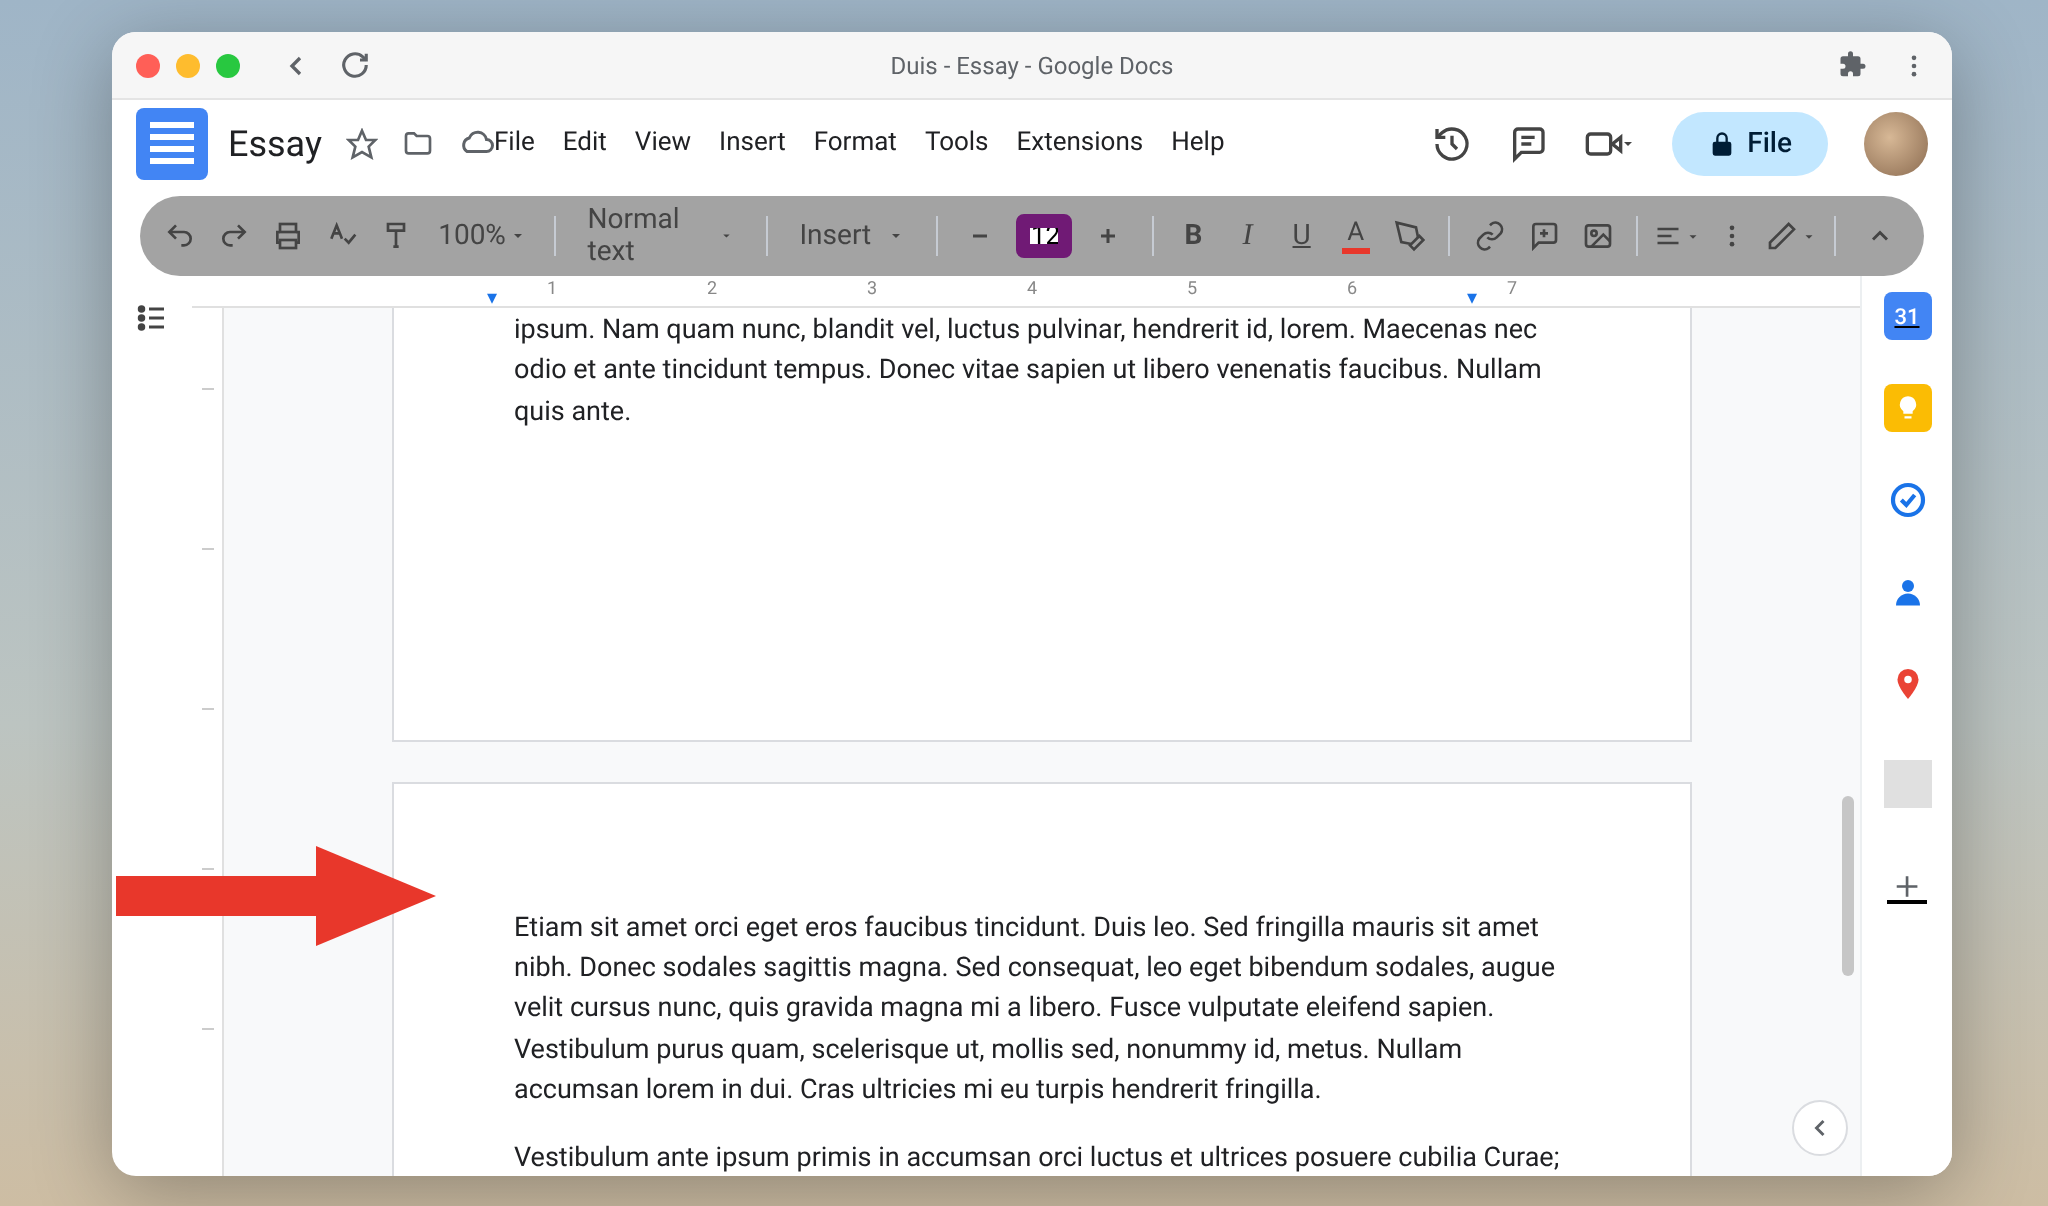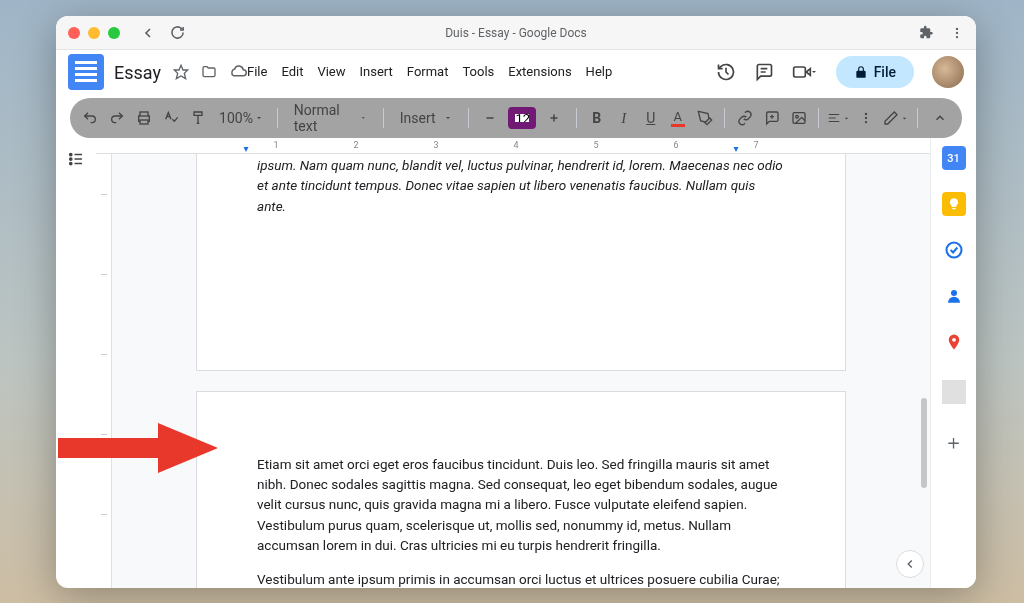--- a/index.html
+++ b/index.html
@@ -45,27 +45,27 @@
   .docarea { flex:1; position:relative; overflow:hidden; background:#f8f9fa; }
   .hruler { position:absolute; top:0; left:0; right:0; height:16px; background:#fff; border-bottom:1px solid #e0e0e0; font-size:9px; color:#888; }
   .hruler .tick{position:absolute;top:2px;transform:translateX(-50%)}
   .hruler .marker-l{position:absolute;top:5px;color:#1a73e8;font-size:10px;transform:translateX(-50%)}
   .hruler .marker-r{position:absolute;top:5px;color:#1a73e8;font-size:10px;transform:translateX(-50%)}
   .vruler { position:absolute; left:0; top:16px; bottom:0; width:16px; background:#fff; border-right:1px solid #e0e0e0; }
   .vruler .vt{position:absolute;left:5px;width:6px;height:1px;background:#ccc}
 
   .pagescroll { position:absolute; left:16px; right:0; top:16px; bottom:0; overflow-y:auto; }
   .page { width:650px; margin:0 auto 20px auto; background:#fff; border:1px solid #dadce0; padding:0 60px; font-size:13.5px; line-height:1.5; color:#202124; font-family:Roboto,Arial,sans-serif; }
-  .page.p1 { padding-top:6px; padding-bottom:140px; margin-top:-6px;font-style:italic; }
+  .page.p1 { padding-top:6px; padding-bottom:140px; margin-top:-6px; }
   .page.p2 { padding-top:62px; padding-bottom:10px; }
   .page p{margin-bottom:14px}
   .scrollbar-thumb{position:absolute;right:3px;top:260px;width:6px;height:90px;background:#c6c6c6;border-radius:3px}
   .rbtn { position:absolute; right:6px; bottom:10px; width:28px; height:28px; border-radius:50%; background:#fff; border:1px solid #dadce0; display:flex; align-items:center; justify-content:center; cursor:pointer; color:#5f6368; }
 
-  .sidepanel { width:46px; background:#fff; border-left:1px solid #eceff1; display:flex; flex-direction:column; align-items:center; padding-top:8px; gap:22px; }
+  .sidepanel { width:46px; background:#fff; border-left:1px solid #eceff1; display:flex; flex-direction:column; align-items:center; padding-top:8px; gap:22px;text-decoration:underline; }
   .sidepanel span{cursor:pointer;display:flex;align-items:center;justify-content:center;width:24px;height:24px}
   .sp-cal{background:#4285f4;color:#fff;border-radius:4px;font-size:11px;font-weight:500}
   .sp-keep{background:#fbbc04;border-radius:4px}
   .sp-tasks{color:#1a73e8}
   .sp-contacts{color:#1a73e8;font-size:18px}
   .sp-maps svg{}
   .sp-plus{color:#5f6368;font-size:20px;font-weight:300}
   .sp-sep{width:24px;height:1px;background:#e0e0e0;margin:4px 0}
 
   .arrow { position:absolute; left:58px; top:423px; width:160px; height:50px; pointer-events:none; }

